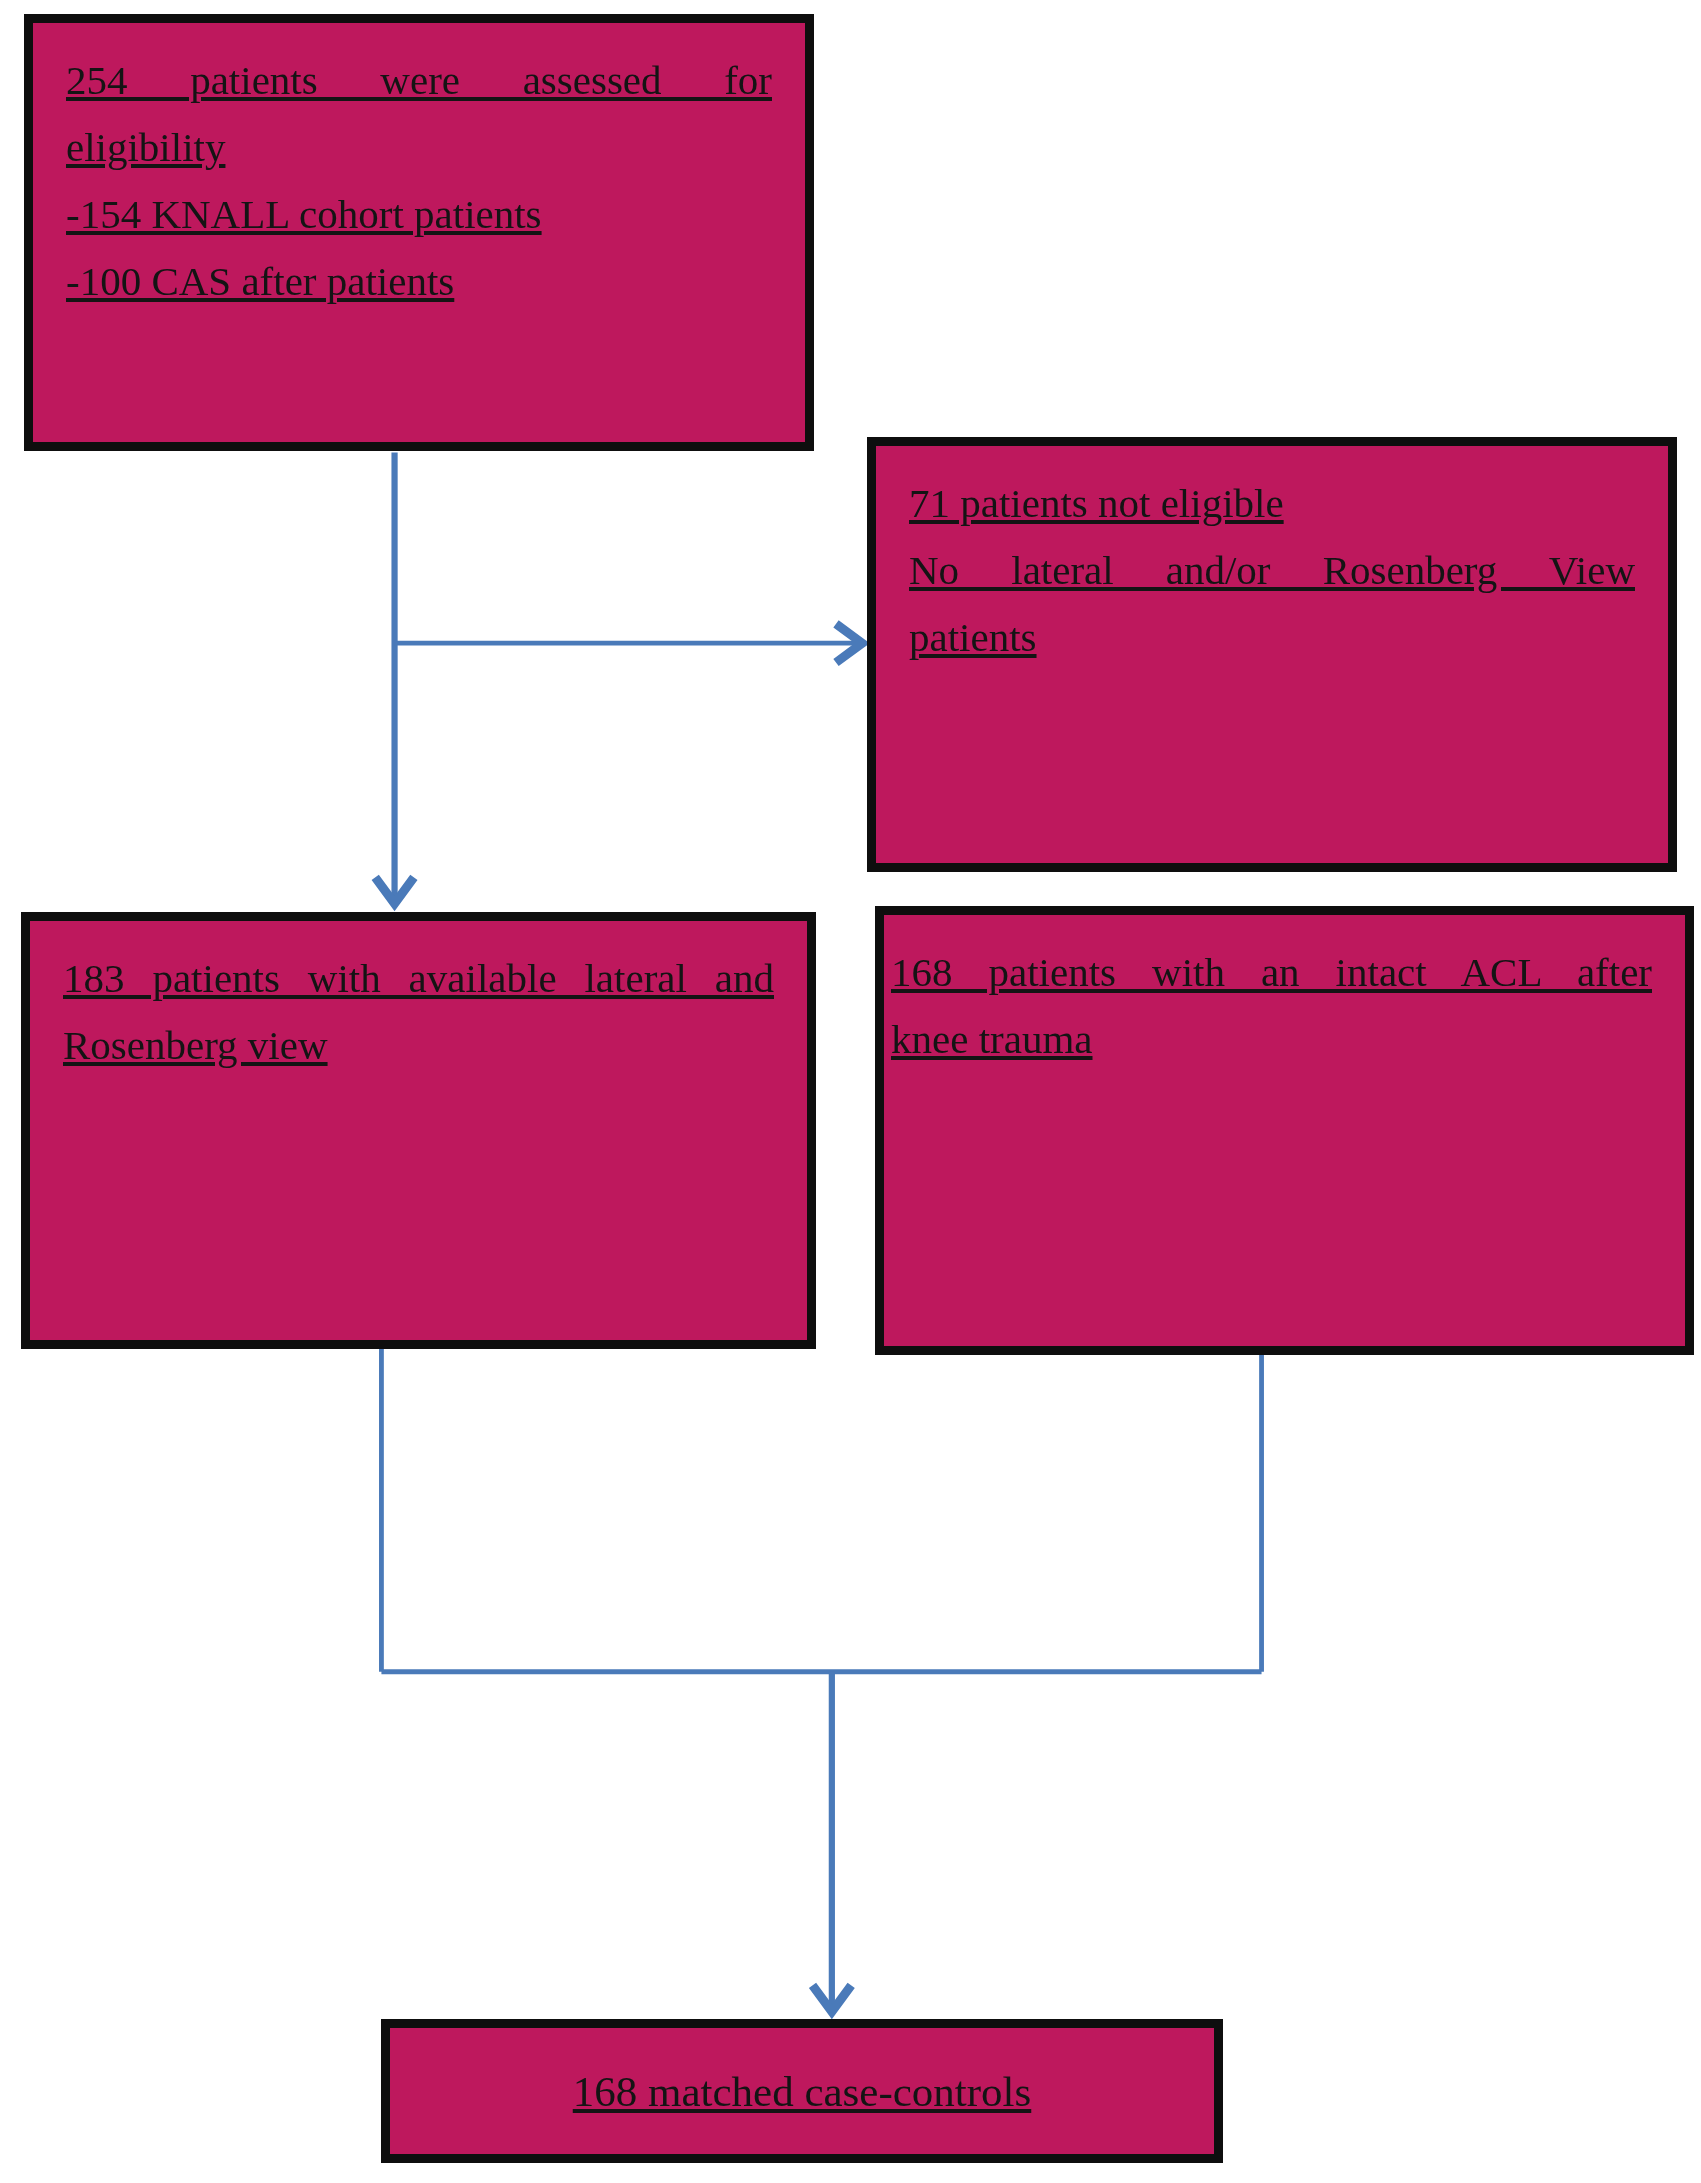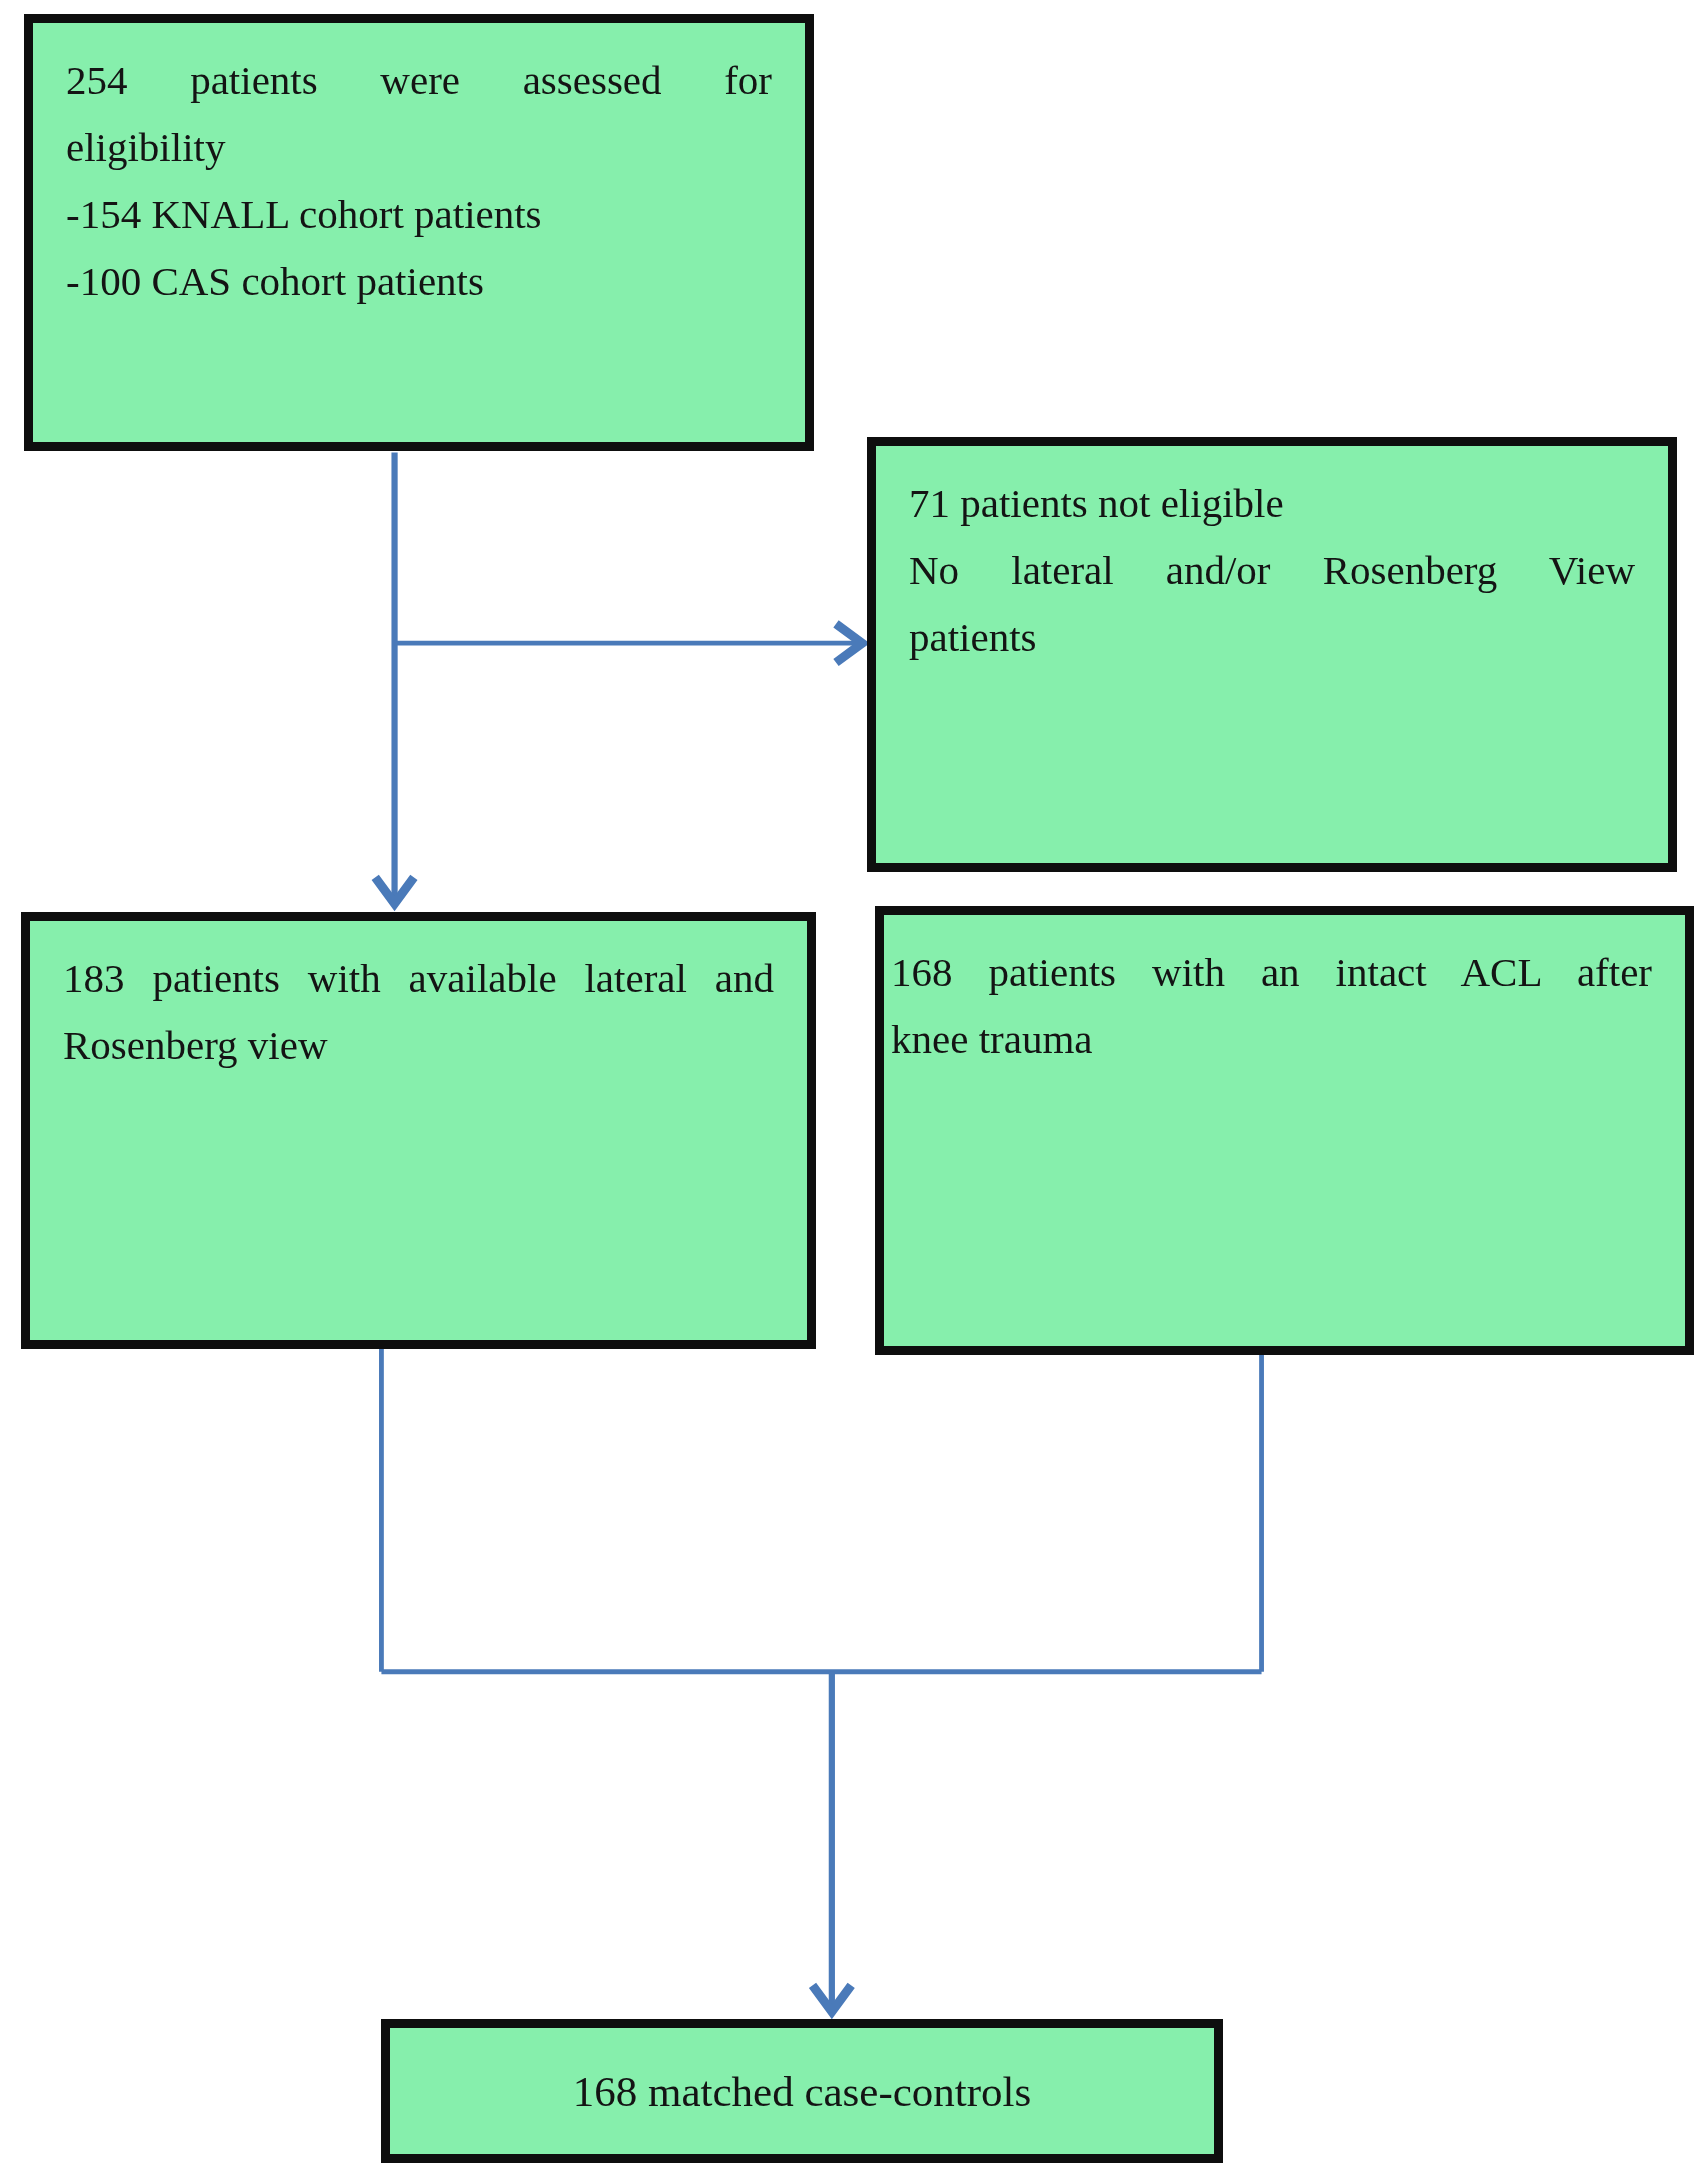--- a/index.html
+++ b/index.html
@@ -8,25 +8,26 @@
     width: 1701px;
     height: 2183px;
     background: var(--bg, #ffffff);
     font-family: "Liberation Serif", serif;
     color: var(--text, #141414);
     overflow: hidden;
   }
   .box {
     position: absolute;
     box-sizing: border-box;
-    background: #86efac;
+    background: #be185d;
     border: 9.7px solid var(--border, #0e0e0e);
     font-size: 41px;
     line-height: 67px;
     padding: 23.5px 33px;
+    text-decoration: underline;
   }
   .line { white-space: nowrap; }
   .just {
     white-space: normal;
     text-align: justify;
     text-align-last: justify;
   }
   .box.center-box {
     display: flex;
     align-items: center;
@@ -68,21 +69,21 @@
     <path class="stroke thin" d="M552,2420 L1826,2420"></path>
 
     <path class="stroke stem" d="M1204,2420 L1204,2902"></path>
     <path class="stroke head" d="M1176,2874 L1204,2912 L1232,2874"></path>
   </svg>
 
   <div class="box" style="left:24px; top:14px; width:790px; height:437px;">
     <div class="line just">254 patients were assessed for</div>
     <div class="line">eligibility</div>
     <div class="line">-154 KNALL cohort patients</div>
-    <div class="line">-100 CAS cohort patients</div>
+    <div class="line">-100 CAS after patients</div>
   </div>
 
   <div class="box" style="left:867px; top:421px; width:810px; height:435px;margin-top:16px;">
     <div class="line">71 patients not eligible</div>
     <div class="line just">No lateral and/or Rosenberg View</div>
     <div class="line">patients</div>
   </div>
 
   <div class="box" style="left:21px; top:912px; width:795px; height:437px;">
     <div class="line just">183 patients with available lateral and</div>

